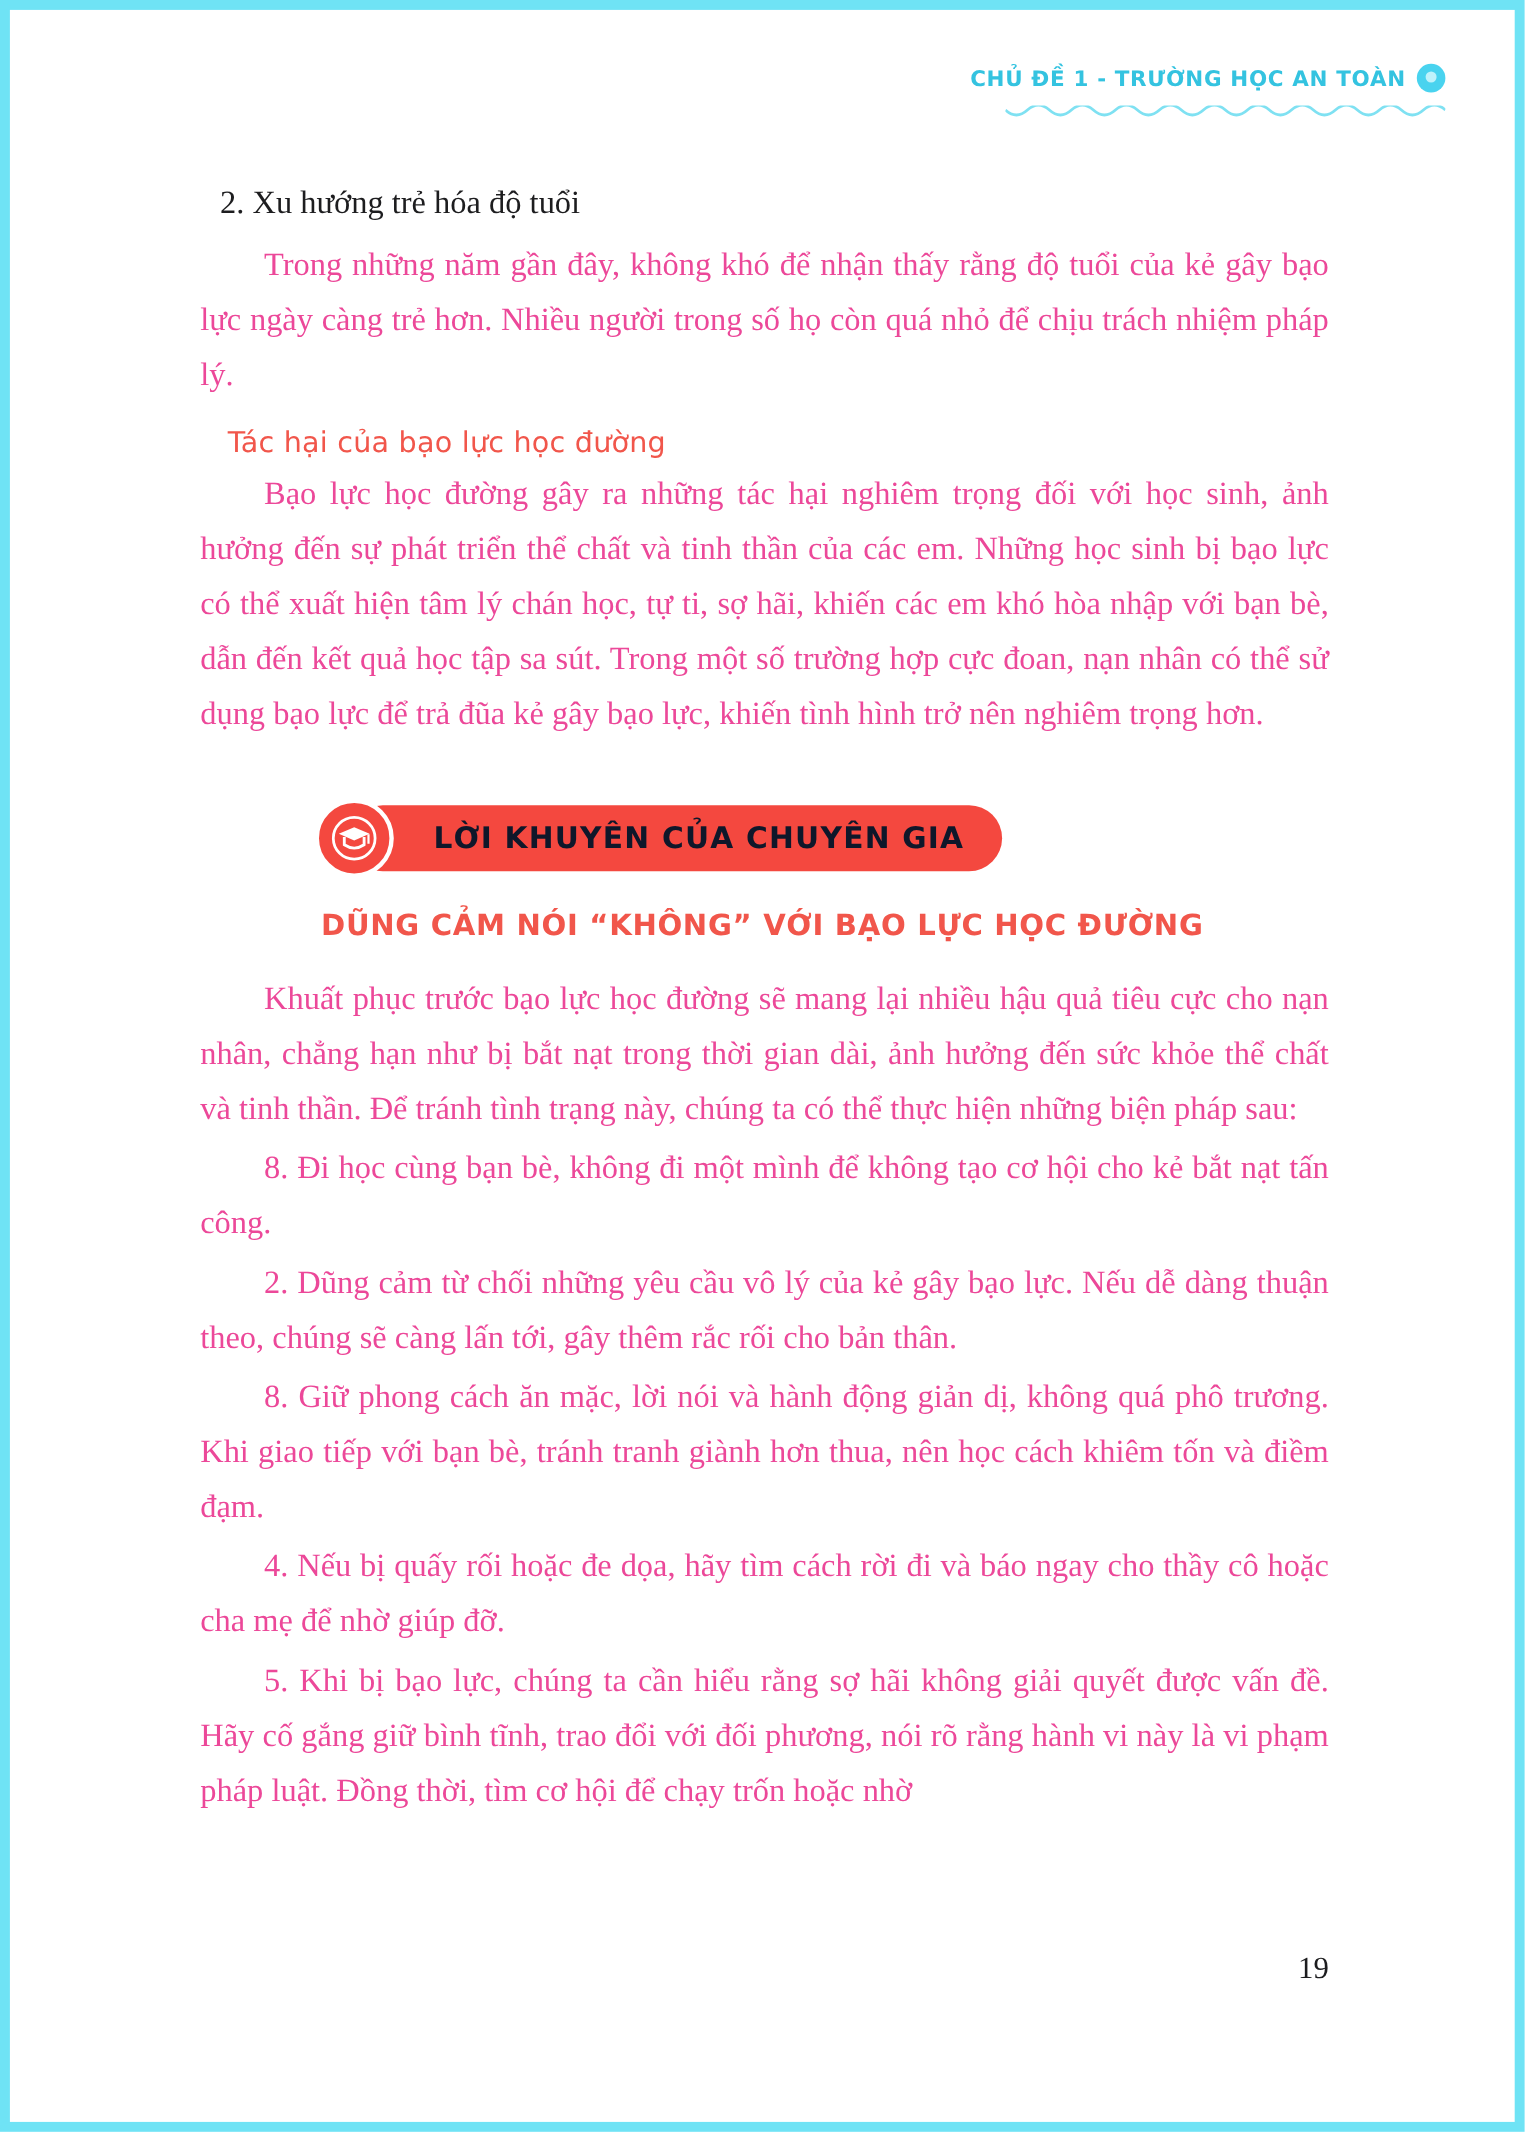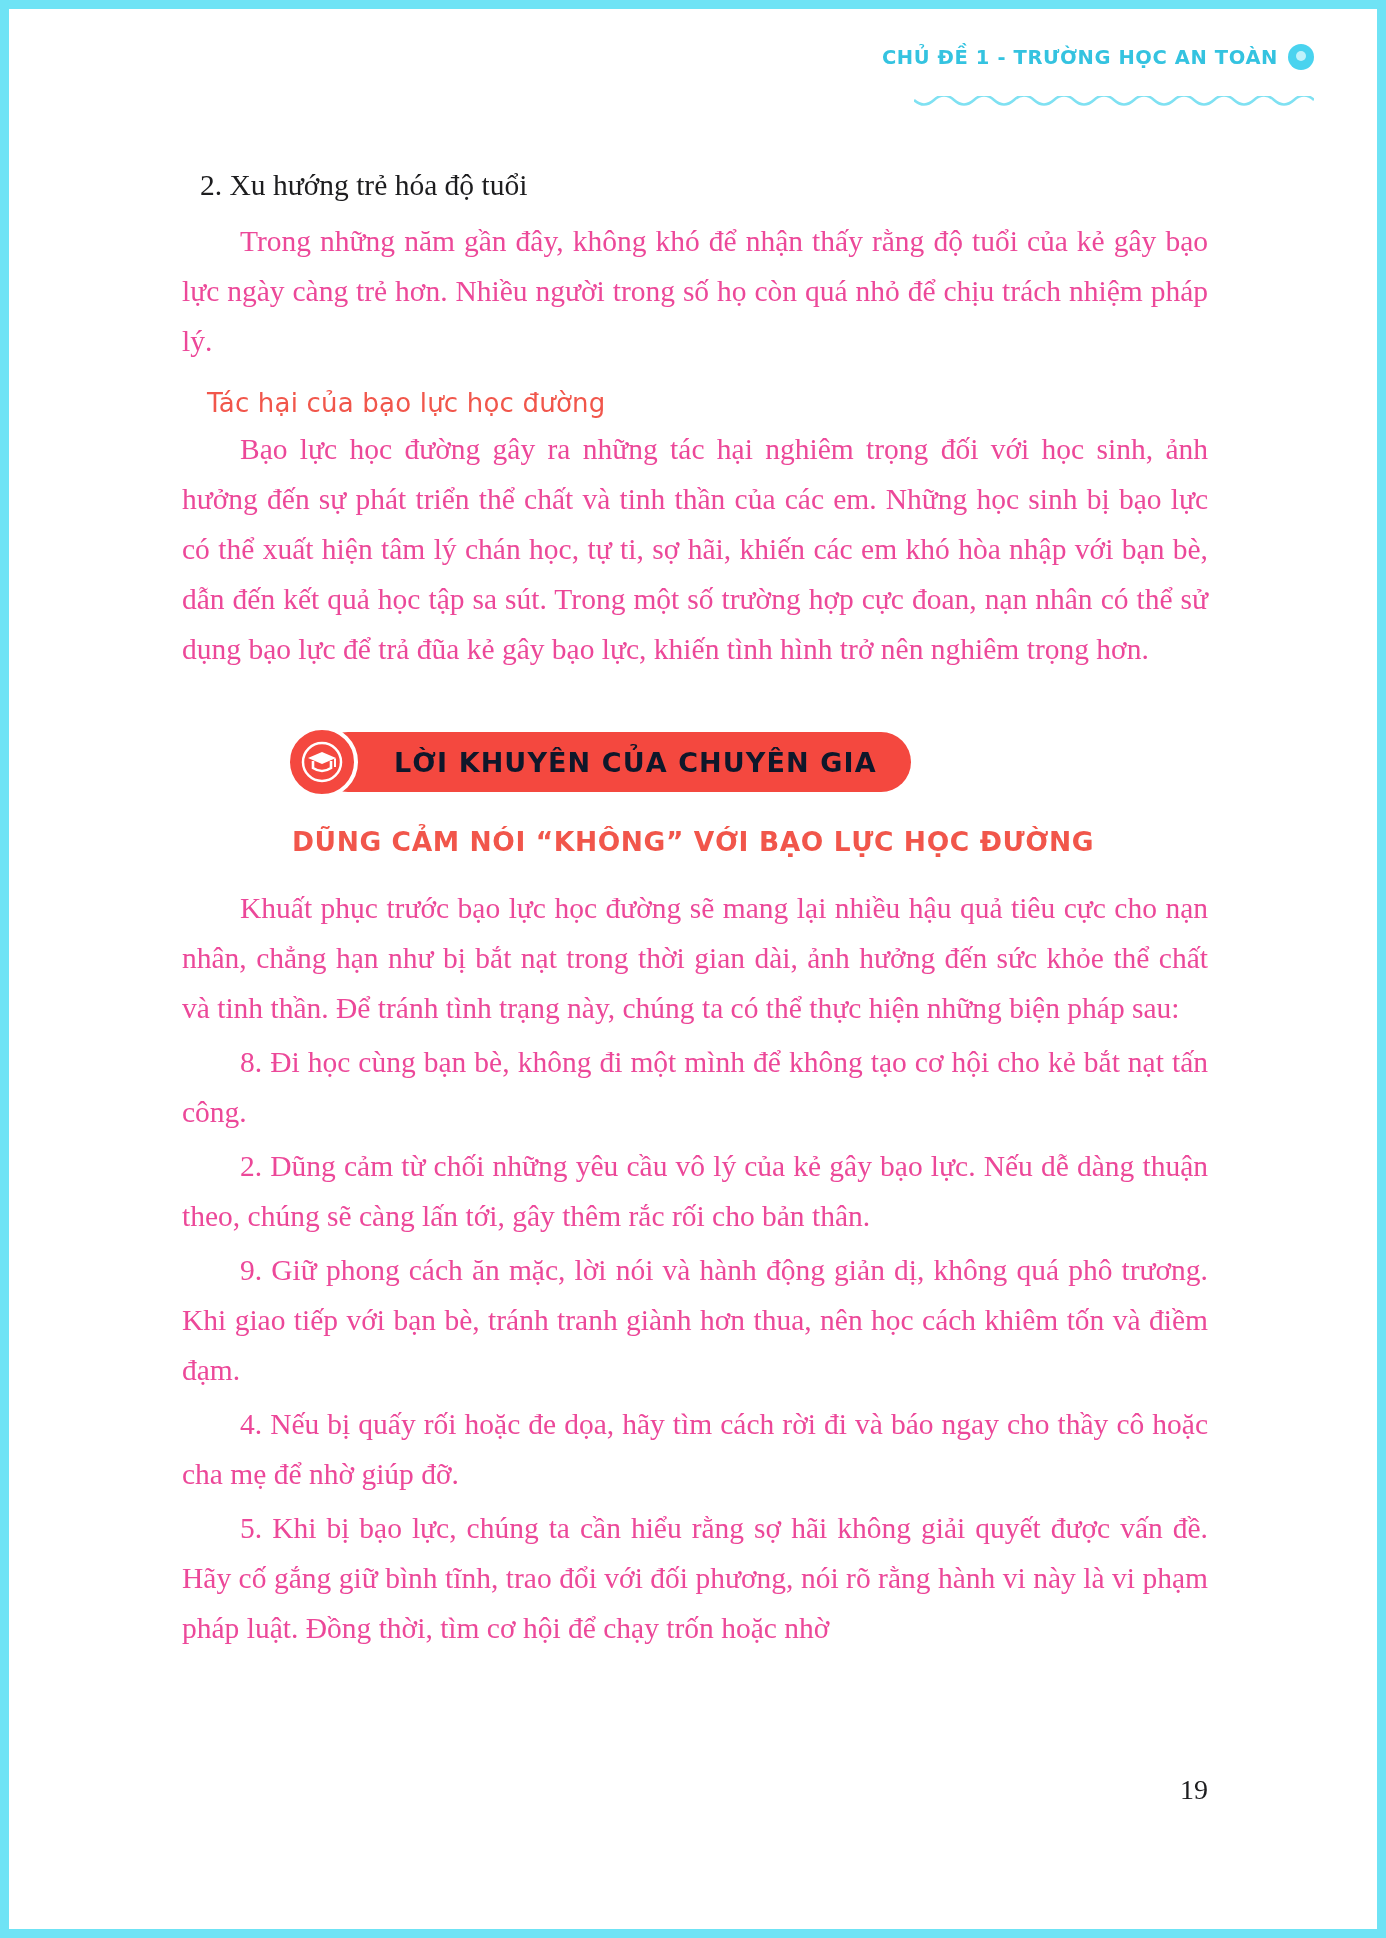--- a/index.html
+++ b/index.html
@@ -31,21 +31,21 @@
     left: 9px;
     top: 9px;
     width: 1368px;
     height: 1920px;
     background: #ffffff;
   }
 
   
   .running-head {
     position: absolute;
-    top: 44px;
+    top: 58px;
     right: 72px;
     display: flex;
     align-items: center;
     gap: 10px;
   }
   .running-head-text {
     font-family: "DejaVu Sans", sans-serif;
     font-size: 19.5px;
     letter-spacing: 0.6px;
     color: #34c3e0;
@@ -213,21 +213,21 @@
       </span>
       <span class="advice-banner-text">LỜI KHUYÊN CỦA CHUYÊN GIA</span>
     </div>
 
     <p class="advice-title">DŨNG CẢM NÓI “KHÔNG” VỚI BẠO LỰC HỌC ĐƯỜNG</p>
 
     <div class="advice-body">
       <p class="para">Khuất phục trước bạo lực học đường sẽ mang lại nhiều hậu quả tiêu cực cho nạn nhân, chẳng hạn như bị bắt nạt trong thời gian dài, ảnh hưởng đến sức khỏe thể chất và tinh thần. Để tránh tình trạng này, chúng ta có thể thực hiện những biện pháp sau:</p>
       <p class="para">8. Đi học cùng bạn bè, không đi một mình để không tạo cơ hội cho kẻ bắt nạt tấn công.</p>
       <p class="para">2. Dũng cảm từ chối những yêu cầu vô lý của kẻ gây bạo lực. Nếu dễ dàng thuận theo, chúng sẽ càng lấn tới, gây thêm rắc rối cho bản thân.</p>
-      <p class="para">9. Giữ phong cách ăn mặc, lời nói và hành động giản dị, không quá phô trương. Khi giao tiếp với bạn bè, tránh tranh giành hơn thua, nên học cách khiêm tốn và điềm đạm.</p>
+      <p class="para">8. Giữ phong cách ăn mặc, lời nói và hành động giản dị, không quá phô trương. Khi giao tiếp với bạn bè, tránh tranh giành hơn thua, nên học cách khiêm tốn và điềm đạm.</p>
       <p class="para">4. Nếu bị quấy rối hoặc đe dọa, hãy tìm cách rời đi và báo ngay cho thầy cô hoặc cha mẹ để nhờ giúp đỡ.</p>
       <p class="para">5. Khi bị bạo lực, chúng ta cần hiểu rằng sợ hãi không giải quyết được vấn đề. Hãy cố gắng giữ bình tĩnh, trao đổi với đối phương, nói rõ rằng hành vi này là vi phạm pháp luật. Đồng thời, tìm cơ hội để chạy trốn hoặc nhờ</p>
     </div>
 
   </div>
 
 </div>
 
 <div class="page-number">19</div>
 

